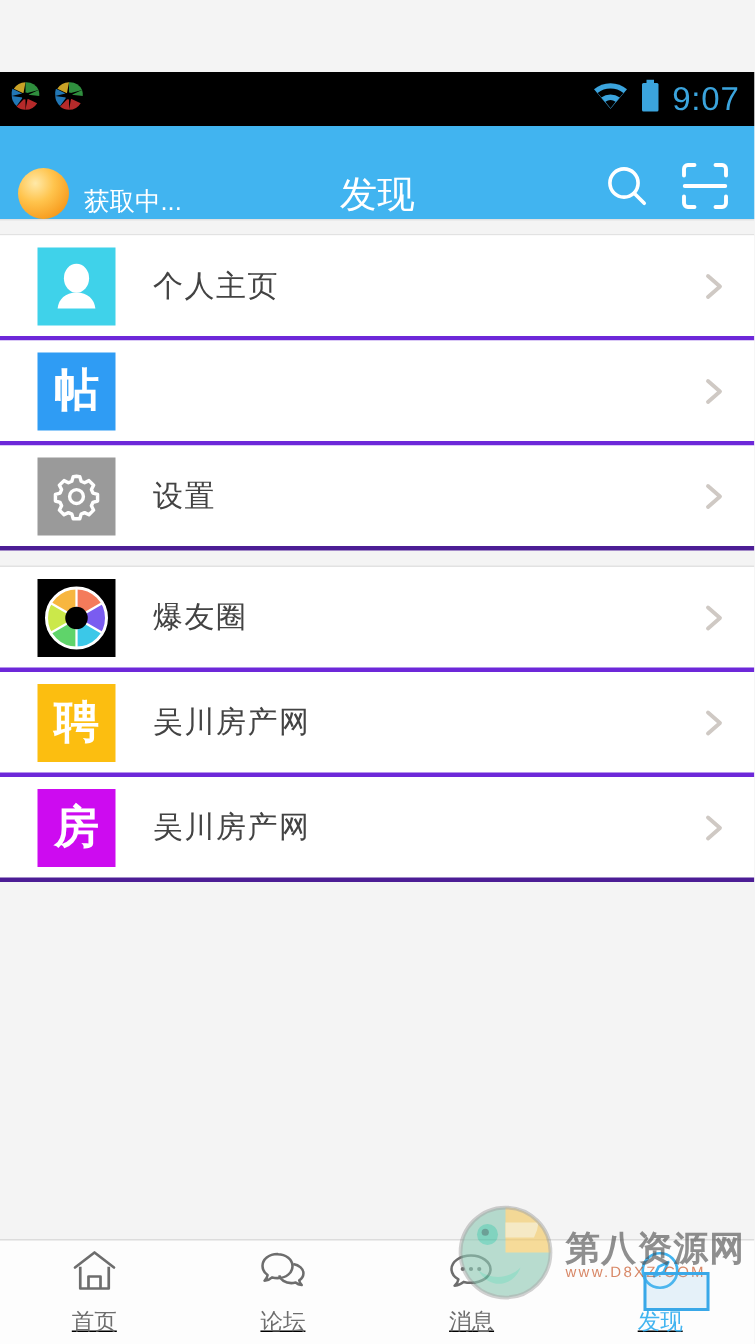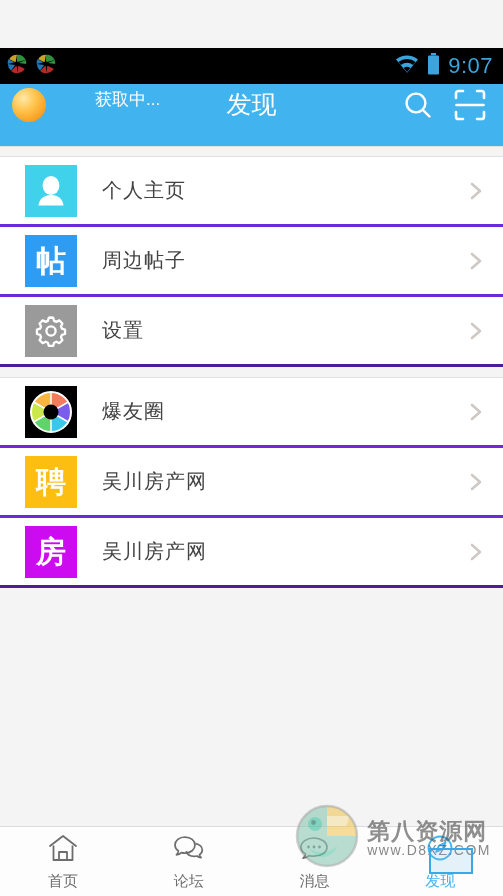--- a/index.html
+++ b/index.html
@@ -22,23 +22,22 @@
   .sb-left { display:flex; align-items:center; gap:7px; }
   .sb-right { margin-left:auto; display:flex; align-items:center; gap:8px; }
   .sb-clock {
     color:#3ba4dd; font-size:22px; letter-spacing:.5px;
     font-family:"Liberation Sans",sans-serif;
   }
 
   
   .header {
     height:62px; flex:0 0 62px; background:#41b4f0;
-    display:flex; align-items:flex-start; padding:4px 16px 0 12px;
+    display:flex; align-items:flex-end; padding:4px 16px 0 12px;
     position:relative;
-    gap:39px;
   }
   .avatar {
     width:34px; height:34px; border-radius:50%;
     background:radial-gradient(circle at 34% 30%, #ffe9a8 0%, #ffc44d 38%, #f79b1d 78%, #e07d0a 100%);
     flex:0 0 34px;
   }
   .avatar-label { color:#fff; font-size:17px; margin-left:10px; white-space:nowrap; }
   .header-title {
     position:absolute; left:0; right:0; text-align:center;
     color:#fff; font-size:25px; pointer-events:none;
@@ -68,38 +67,38 @@
 
   
   .glyph {
     color:#fff; font-weight:bold; font-size:30px; line-height:1;
     font-family:"DejaVu Sans",sans-serif;
   }
 
   
   .tabbar {
     height:70px; flex:0 0 70px; background:#fdfdfd;
-    border-top:1px solid #dcdcdc; display:flex;
+    border-top:1px solid #dcdcdc; display:flex;text-decoration:underline;
   }
   .tab {
     flex:1 1 0; display:flex; flex-direction:column;
     align-items:center; justify-content:center; gap:5px;
   }
   .tab-label { font-size:15px; color:#6d6d6d; }
   .tab.active .tab-label { color:#41b4f0; }
 
   
   .watermark {
-    position:absolute; right:12px; bottom:24px;
+    position:absolute; right:6px; bottom:24px;
     display:flex; align-items:center; gap:8px;
     opacity:.62; pointer-events:none;
   }
   .wm-text { display:flex; flex-direction:column; line-height:1.05; }
   .wm-title { font-size:23px; color:#4c4c4c; font-weight:bold; letter-spacing:1px; }
-  .wm-url { font-size:14px; color:#404040; letter-spacing:1.5px;text-align:right; }
+  .wm-url { font-size:10px; color:#c2410c; letter-spacing:1.5px; }
   .wm-cursor {
     position:absolute; right:30px; bottom:22px;
     width:44px; height:26px; border:2px solid #39a8e8;
     background:rgba(120,190,235,.18);
   }
 </style>
 </head>
 <body>
 
 <div class="phone">
@@ -194,21 +193,20 @@
             <polyline points="7,4 15,11 7,18" fill="none" stroke="#cfc9c4" stroke-width="2.6" stroke-linecap="round" stroke-linejoin="round"></polyline>
           </svg>
         </span>
       </div>
 
 
       <div class="row">
         <div class="tile" style="background:#2f9cf4">
           <span class="glyph">帖</span>
         </div>
-        <span class="row-label">周边帖子</span>
         <span class="chev">
           <svg width="22" height="22" viewBox="0 0 22 22">
             <polyline points="7,4 15,11 7,18" fill="none" stroke="#cfc9c4" stroke-width="2.6" stroke-linecap="round" stroke-linejoin="round"></polyline>
           </svg>
         </span>
       </div>
 
       <div class="row">
         <div class="tile" style="background:#9a9a9a">
           <svg width="38" height="38" viewBox="0 0 38 38">

